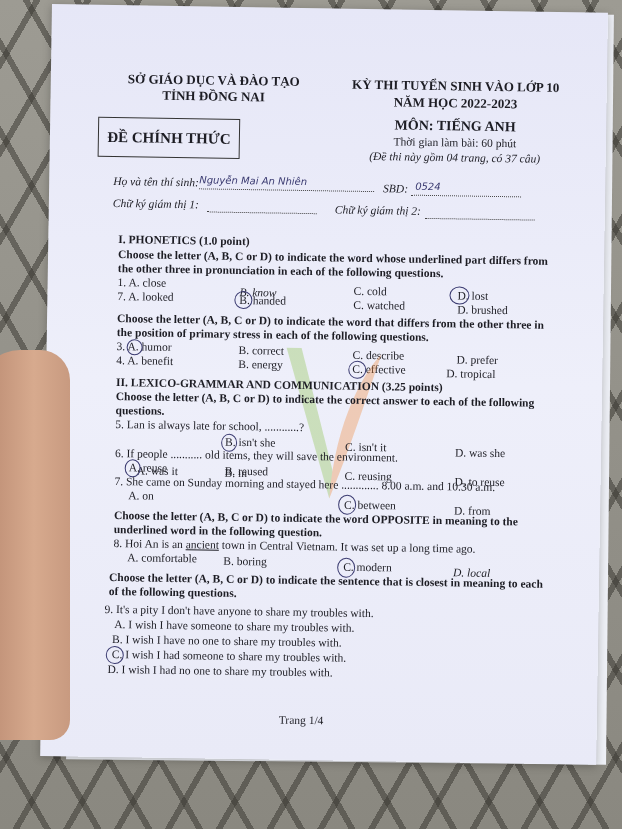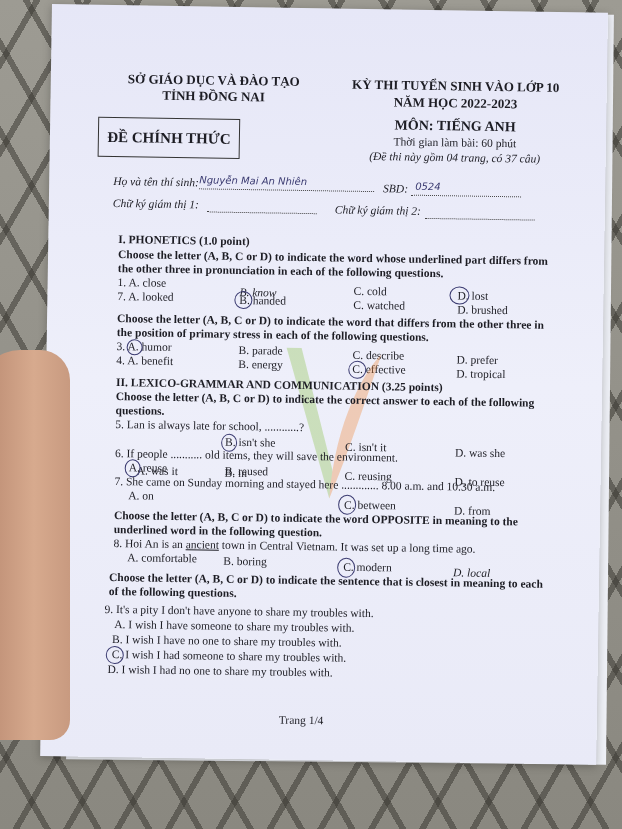--- a/index.html
+++ b/index.html
@@ -75,29 +75,29 @@
   <div class="abs q" style="left:192px;top:287px;font-family:Liberation Serif, serif;">B. handed</div>
   <div class="circle" style="left:187px;top:284px;width:16px;height:16px;"></div>
   <div class="abs q" style="left:306px;top:290px;">C. watched</div>
   <div class="abs q" style="left:410px;top:293px;">D. brushed</div>
 
   <div class="abs q b" style="left:70px;top:307px;">Choose the letter (A, B, C or D) to indicate the word that differs from the other three in</div>
   <div class="abs q b" style="left:70px;top:321px;">the position of primary stress in each of the following questions.</div>
 
   <div class="abs q" style="left:70px;top:335px;">3. A. humor</div>
   <div class="circle" style="left:80px;top:334px;width:14px;height:14px;"></div>
-  <div class="abs q" style="left:192px;top:337px;">B. parade</div>
+  <div class="abs q" style="left:192px;top:337px;">B. correct</div>
   <div class="abs q" style="left:306px;top:340px;">C. describe</div>
   <div class="abs q" style="left:410px;top:343px;">D. prefer</div>
 
   <div class="abs q" style="left:70px;top:349px;">4. A. benefit</div>
   <div class="abs q" style="left:192px;top:351px;">B. energy</div>
   <div class="abs q" style="left:306px;top:354px;">C. effective</div>
   <div class="circle" style="left:302px;top:352px;width:16px;height:16px;"></div>
-  <div class="abs q" style="left:410px;top:357px;">D. tropical</div>
+  <div class="abs q" style="left:400px;top:357px;">D. tropical</div>
 
   <svg class="watermark" viewBox="0 0 110 170">
     <path d="M10 10 L55 160 L60 140 L25 10 Z" fill="#8bc34a"></path>
     <path d="M55 160 C60 80 90 30 105 15 C90 60 75 110 55 160 Z" fill="#f08a3c"></path>
   </svg>
 
   <div class="abs q b" style="left:70px;top:371px;">II. LEXICO-GRAMMAR AND COMMUNICATION (3.25 points)</div>
   <div class="abs q b" style="left:70px;top:385px;">Choose the letter (A, B, C or D) to indicate the correct answer to each of the following</div>
   <div class="abs q b" style="left:70px;top:399px;">questions.</div>
 

